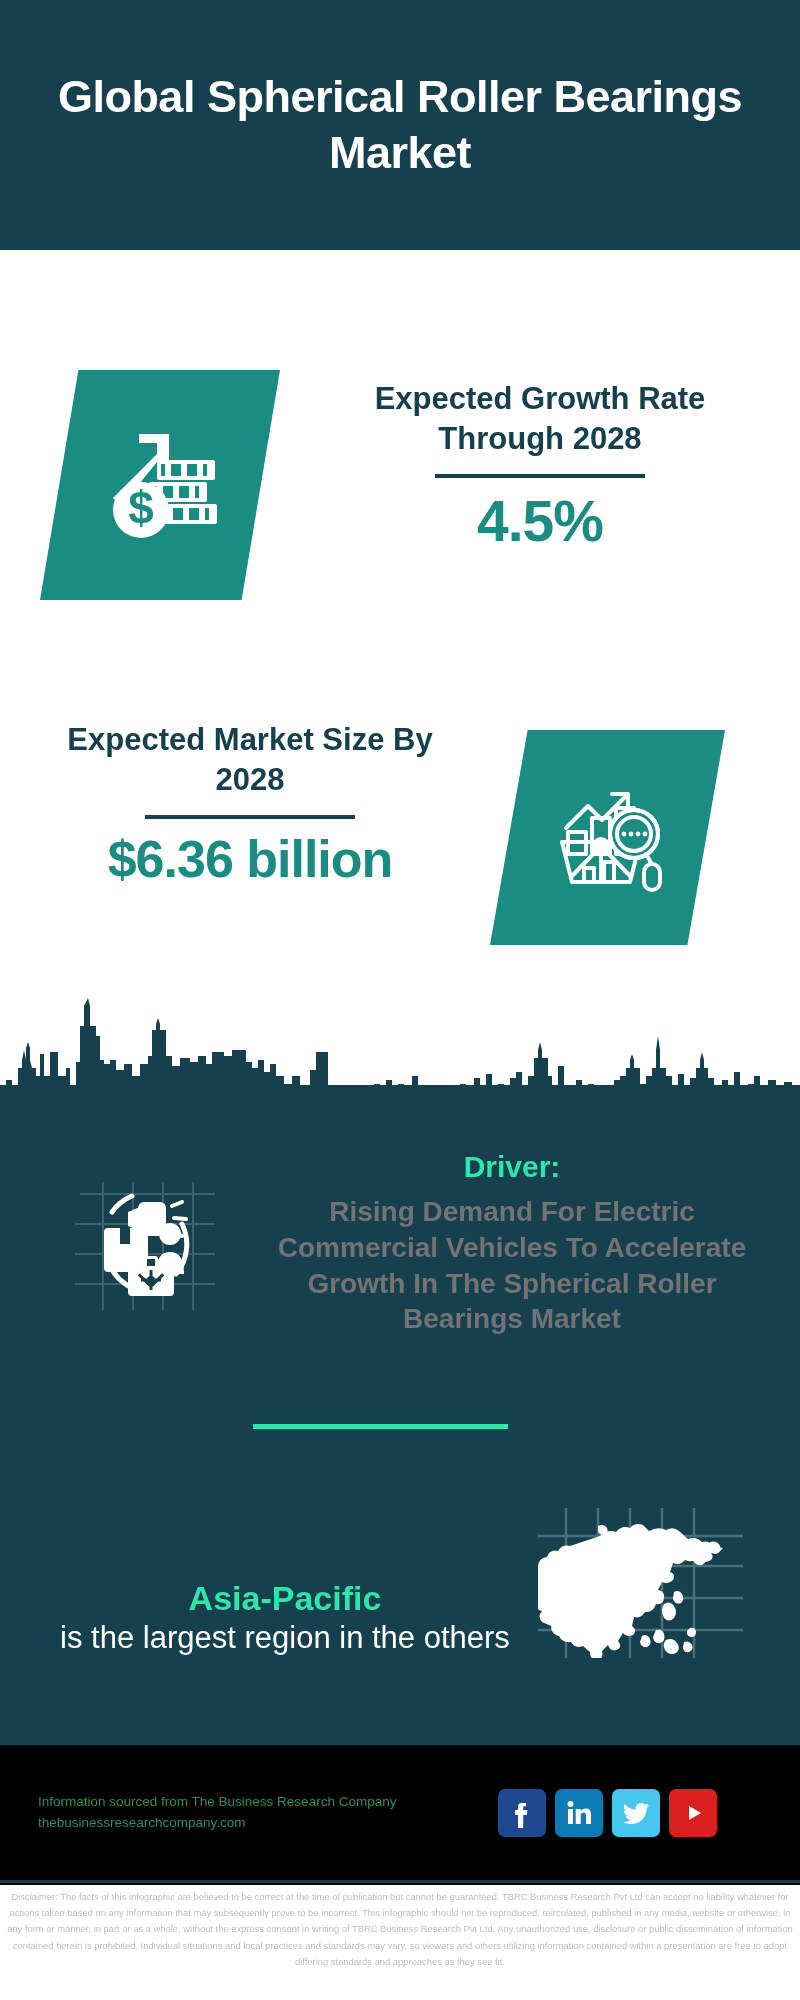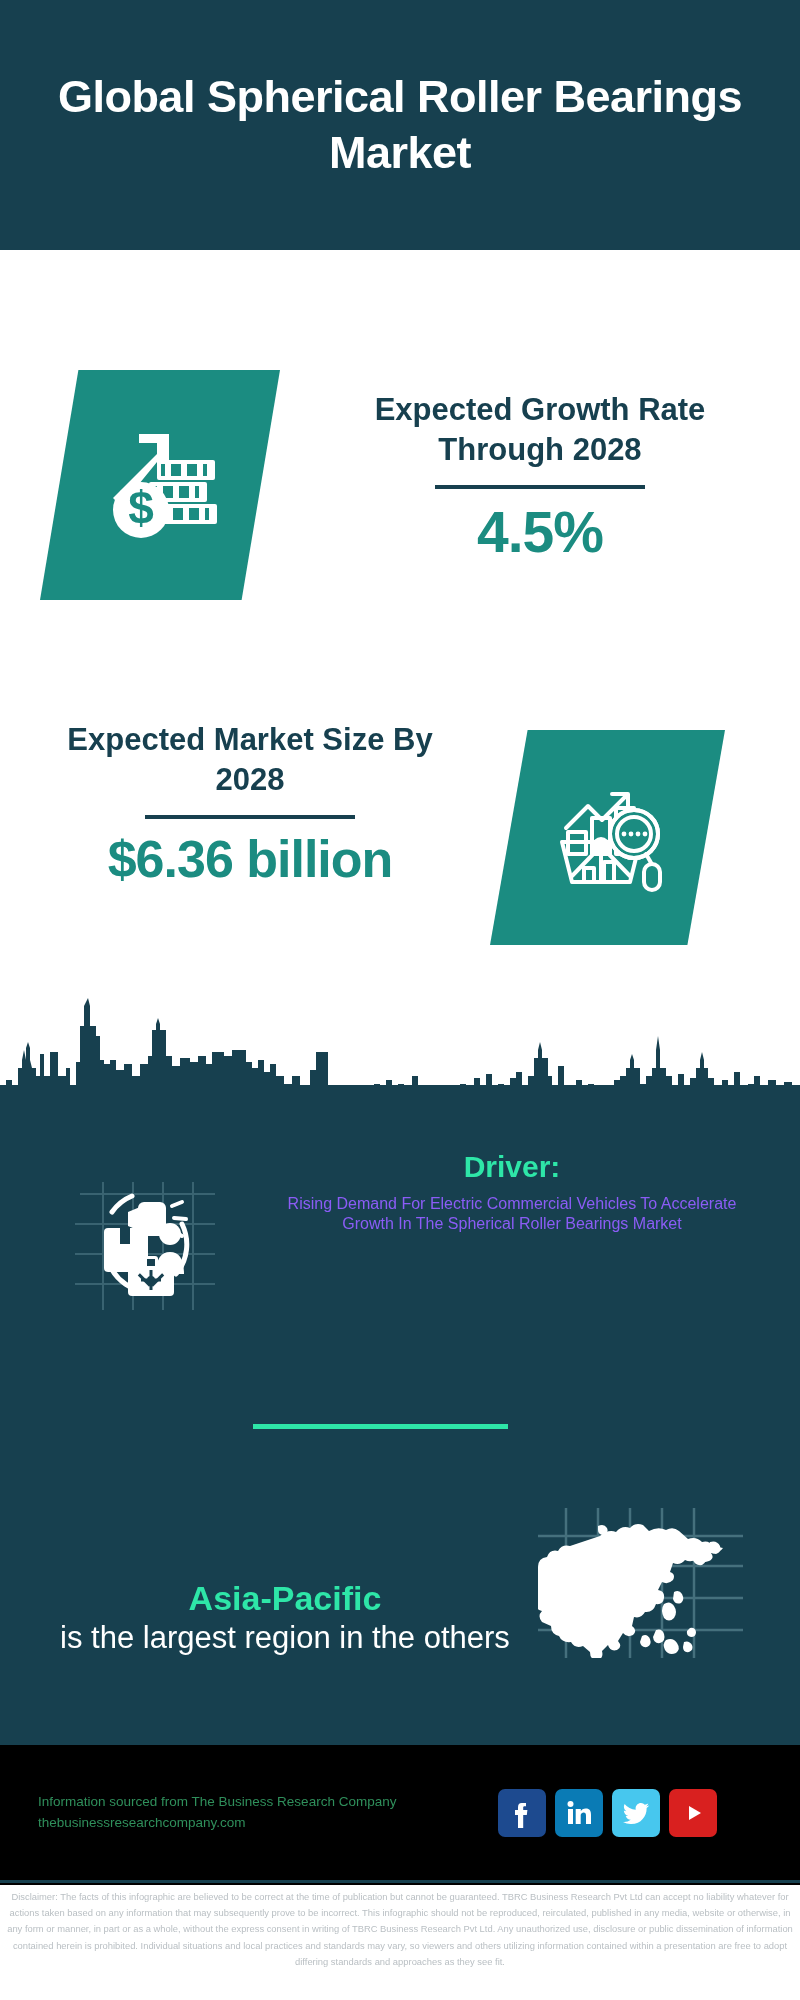--- a/index.html
+++ b/index.html
@@ -48,21 +48,21 @@
   }
   .para-right {
     position:absolute; left:490px; top:480px;
     width:235px; height:215px;
     clip-path: polygon(16% 0%, 100% 0%, 84% 100%, 0% 100%);
   }
   .para svg { display:block; }
 
   
   .stat-block { position:absolute; text-align:center; }
-  .stat-1 { left:330px; top:140px; width:420px; }
+  .stat-1 { left:330px; top:129px; width:420px; }
   .stat-2 { left:35px;  top:470px; width:430px; }
 
   .stat-title {
     color:#17404f;
     font-size:31px;
     font-weight:bold;
     line-height:1.3;
   }
   .rule {
     height:4px; background:#17404f; margin:14px auto 12px auto;
@@ -100,23 +100,23 @@
   .driver-text {
     width:480px; text-align:center; margin-left:10px;
   }
   .driver-label {
     color:#2ee6a8;
     font-size:30px;
     font-weight:bold;
     margin-bottom:10px;
   }
   .driver-desc {
-    color:#8b5cf6;
-    font-size:16px;
-    font-weight:normal;
+    color:#737373;
+    font-size:28px;
+    font-weight:bold;
     line-height:1.28;
   }
 
   .green-divider {
     position:absolute; left:253px; top:1424px;
     width:255px; height:5px; background:#2ee6a8;
   }
 
   
   .region-row {

